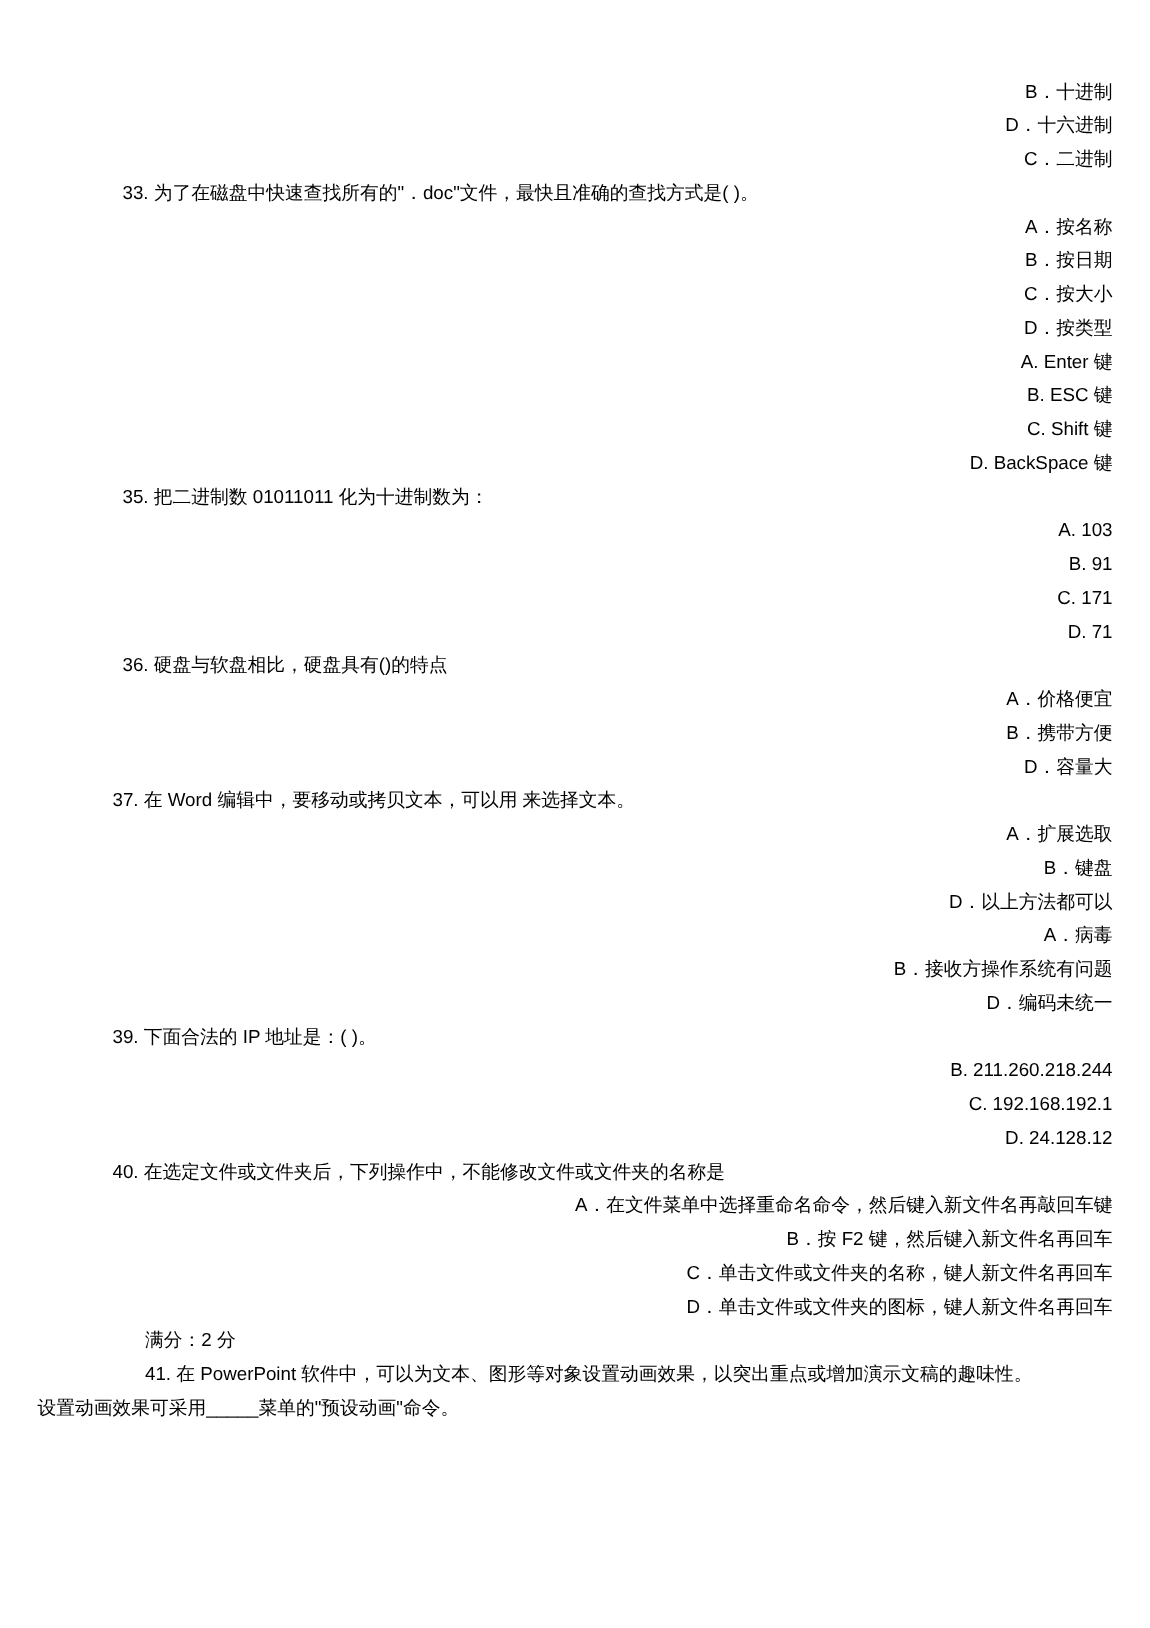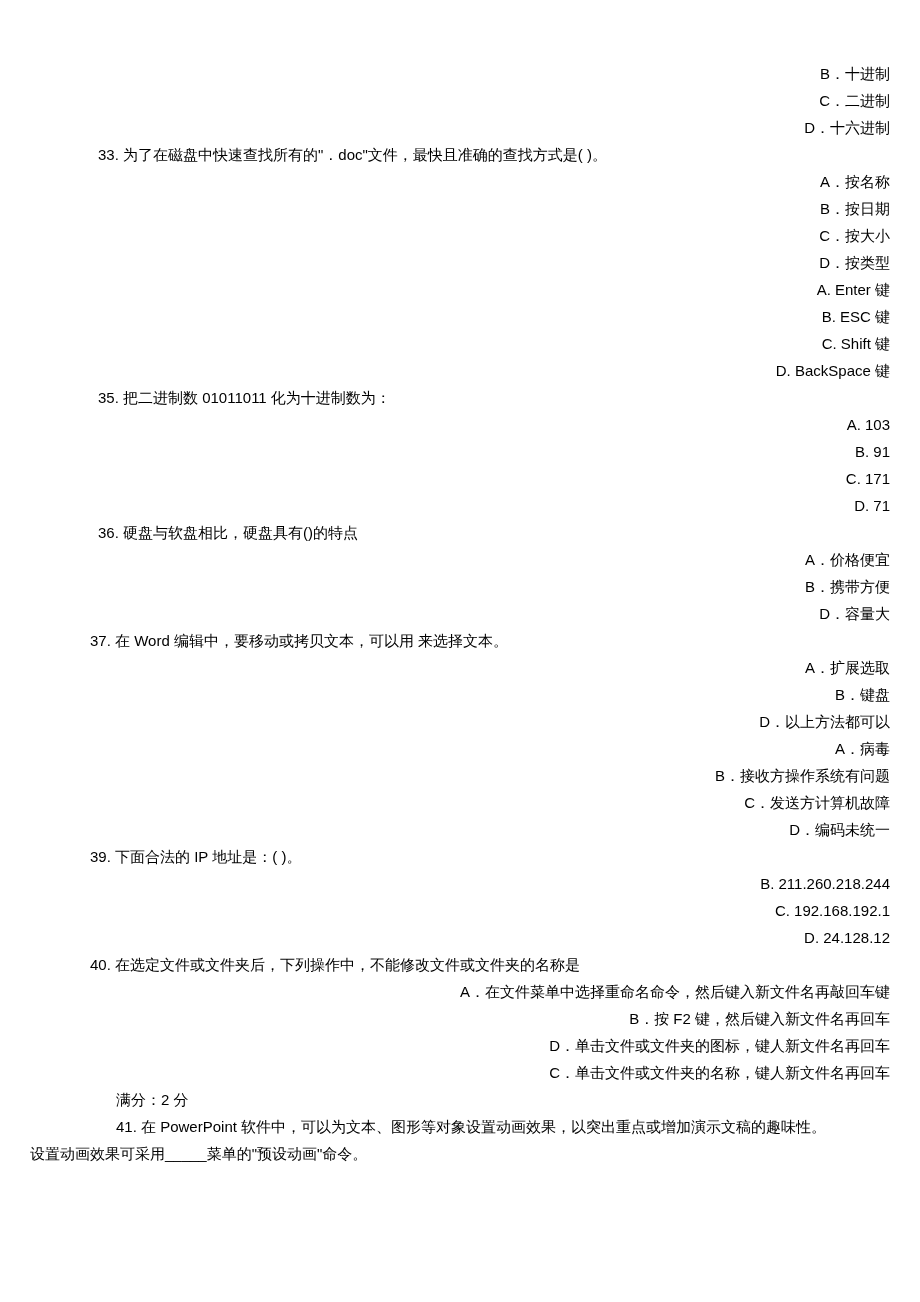--- a/index.html
+++ b/index.html
@@ -44,22 +44,22 @@
   .continuation {
     padding-left: 0px;
   }
 </style>
 </head>
 <body>
 
 <div class="content">
   <div id="lines-container">
       <div class="option">B．十进制</div>
+      <div class="option">D．十六进制</div>
       <div class="option">C．二进制</div>
-      <div class="option">D．十六进制</div>
       <div class="question">33.   为了在磁盘中快速查找所有的"．doc"文件，最快且准确的查找方式是( )。</div>
       <div class="option">A．按名称</div>
       <div class="option">B．按日期</div>
       <div class="option">C．按大小</div>
       <div class="option">D．按类型</div>
       <div class="option">A. Enter 键</div>
       <div class="option">B. ESC 键</div>
       <div class="option">C. Shift 键</div>
       <div class="option">D. BackSpace 键</div>
       <div class="question">35.   把二进制数 01011011 化为十进制数为：</div>
@@ -70,28 +70,27 @@
       <div class="question">36.   硬盘与软盘相比，硬盘具有()的特点</div>
       <div class="option">A．价格便宜</div>
       <div class="option">B．携带方便</div>
       <div class="option">D．容量大</div>
       <div class="question-37">37.   在 Word 编辑中，要移动或拷贝文本，可以用  来选择文本。</div>
       <div class="option">A．扩展选取</div>
       <div class="option">B．键盘</div>
       <div class="option">D．以上方法都可以</div>
       <div class="option">A．病毒</div>
       <div class="option">B．接收方操作系统有问题</div>
-      <div class="option">C．发送方计算机故障</div>
       <div class="option">D．编码未统一</div>
       <div class="question-39">39.   下面合法的 IP 地址是：( )。</div>
       <div class="option">B. 211.260.218.244</div>
       <div class="option">C. 192.168.192.1</div>
       <div class="option">D. 24.128.12</div>
       <div class="question-40">40.   在选定文件或文件夹后，下列操作中，不能修改文件或文件夹的名称是</div>
       <div class="option">A．在文件菜单中选择重命名命令，然后键入新文件名再敲回车键</div>
       <div class="option">B．按 F2 键，然后键入新文件名再回车</div>
+      <div class="option">C．单击文件或文件夹的名称，键人新文件名再回车</div>
       <div class="option">D．单击文件或文件夹的图标，键人新文件名再回车</div>
-      <div class="option">C．单击文件或文件夹的名称，键人新文件名再回车</div>
       <div class="score-line">满分：2  分</div>
       <div class="question-41">41.   在 PowerPoint 软件中，可以为文本、图形等对象设置动画效果，以突出重点或增加演示文稿的趣味性。</div>
       <div class="continuation">设置动画效果可采用_____菜单的"预设动画"命令。</div>
     </div>
 </div>
 
 </body></html>

